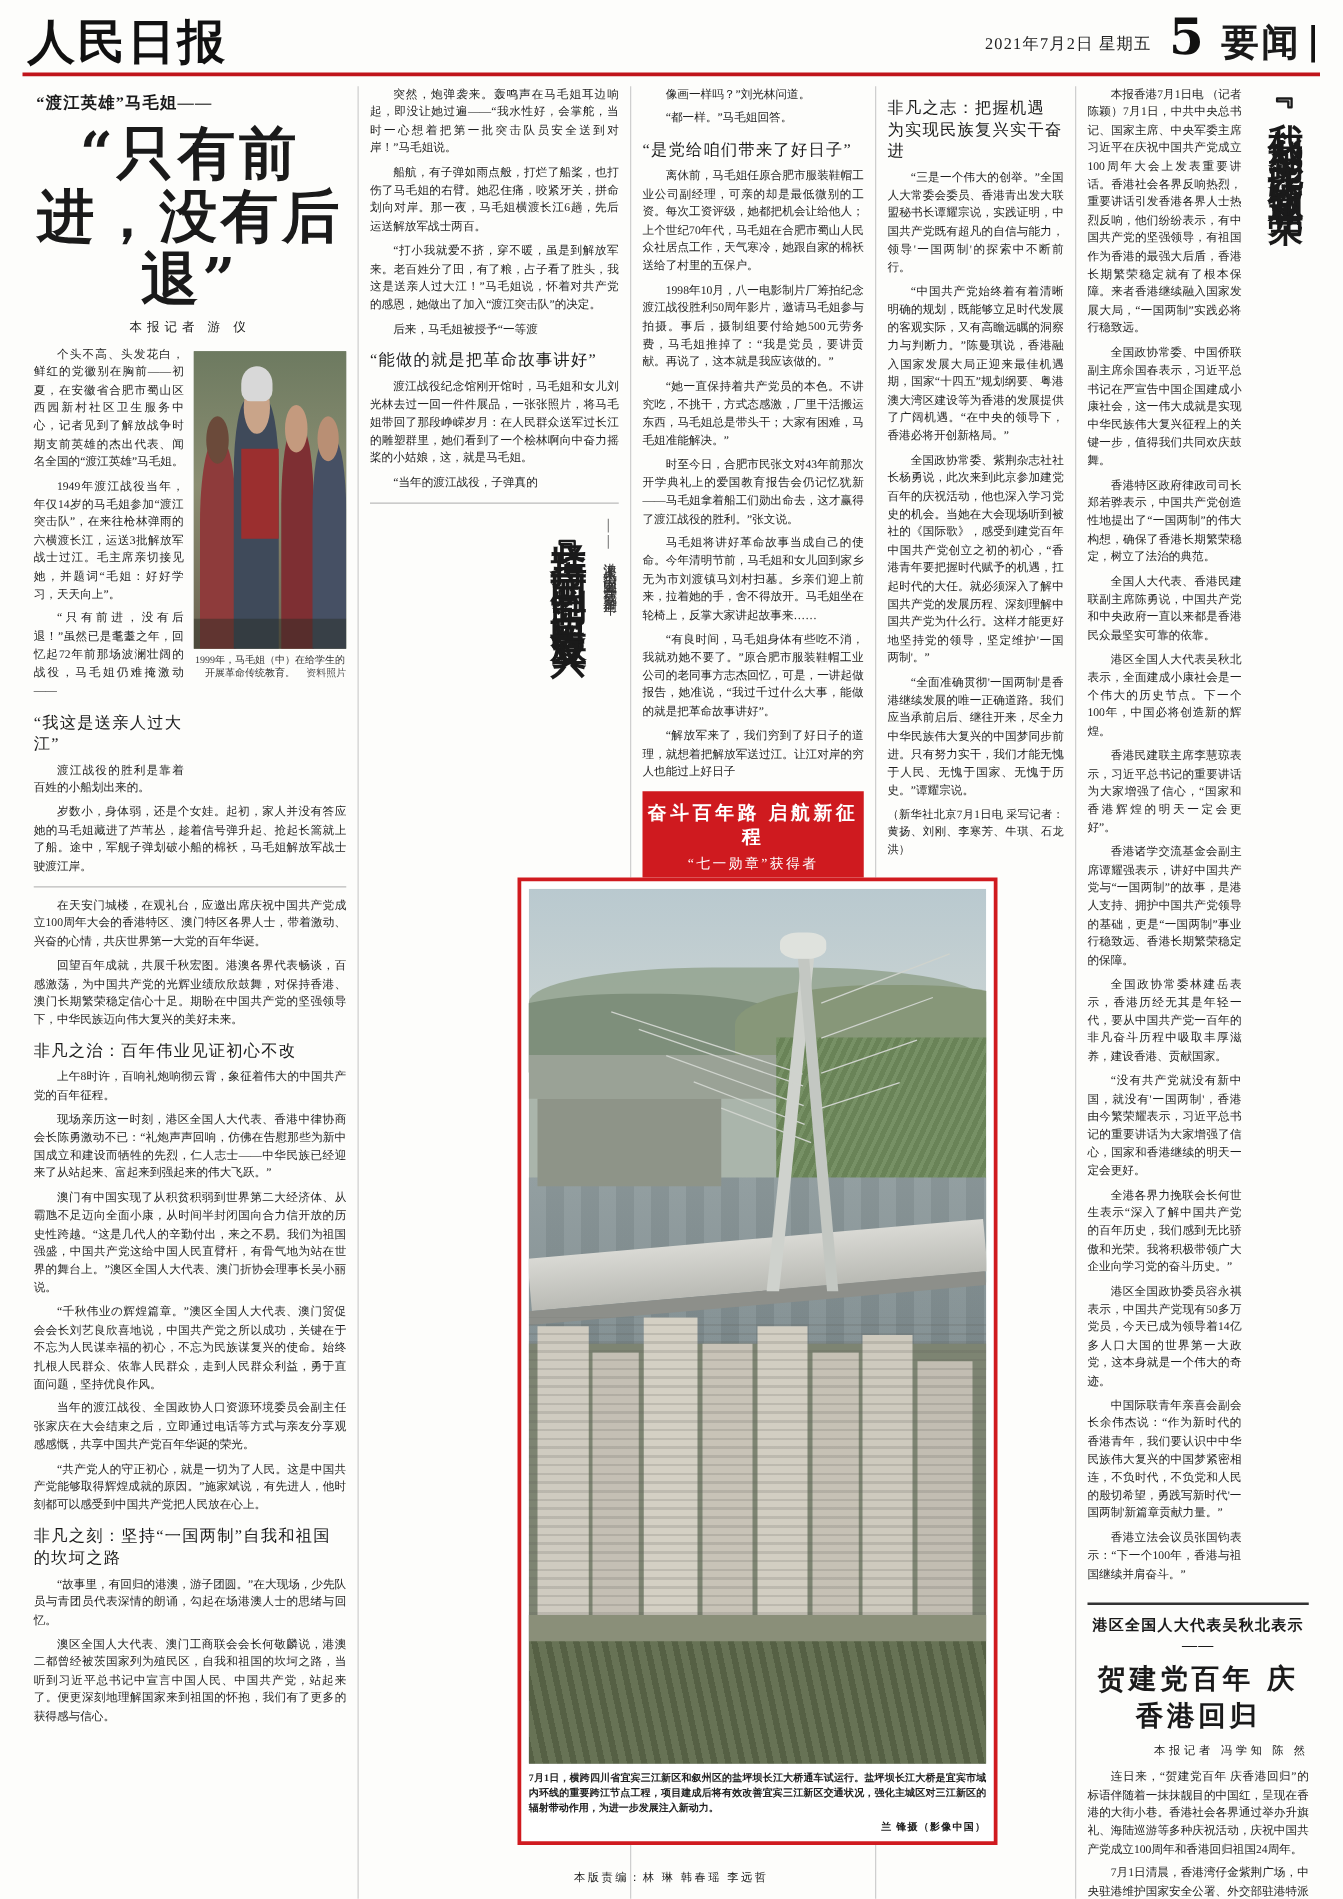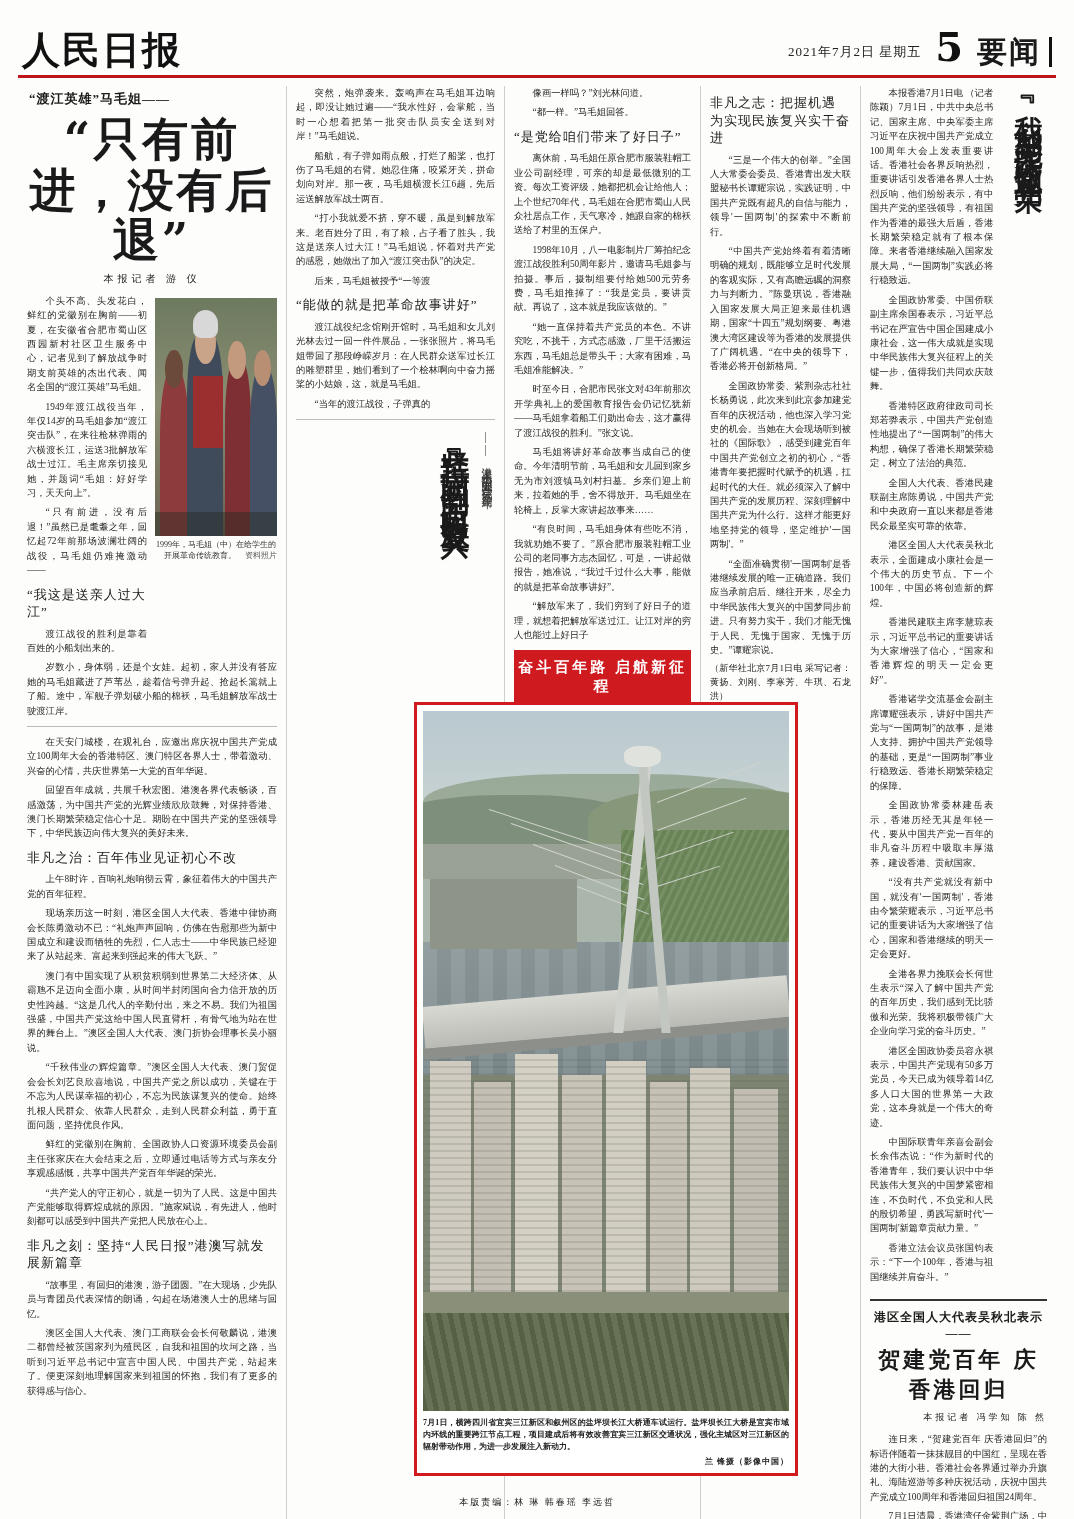--- a/index.html
+++ b/index.html
@@ -9,21 +9,21 @@
     background:#fdfdfb;
     font-family:"Liberation Serif", serif;
     color:#1a1a1a;
     position:relative;
     overflow:hidden;
   }
   .page { width:1074px; height:1519px; position:relative; padding:0 18px; }
 
   
   .masthead { display:flex; align-items:flex-end; justify-content:space-between;
-    padding:27px 4px 6px 4px; border-bottom:3px solid #c0141b; }
+    padding:10px 4px 6px 4px; border-bottom:3px solid #c0141b; }
   .logo-block { display:flex; align-items:flex-end; gap:6px; }
   .logo-text { font-family:"DejaVu Serif", serif; font-weight:bold; font-size:38px;
      letter-spacing:2px; color:#111; line-height:1; }
   .masthead-right { display:flex; align-items:flex-end; gap:14px; padding-bottom:2px; }
   .issue-date { font-size:13px; color:#222; letter-spacing:1px; padding-bottom:6px;}
   .page-no { font-family:"DejaVu Serif", serif; font-size:40px; font-weight:bold; line-height:1; color:#111;}
   .section-name { font-size:30px; font-weight:bold; letter-spacing:2px; line-height:1;
       border-right:3px solid #111; padding-right:8px; }
 
   
@@ -146,23 +146,23 @@
       <p class="t">岁数小，身体弱，还是个女娃。起初，家人并没有答应她的马毛姐藏进了芦苇丛，趁着信号弹升起、抢起长篙就上了船。途中，军舰子弹划破小船的棉袄，马毛姐解放军战士驶渡江岸。</p>
 
       <div class="hr-thin"></div>
       <p class="t">在天安门城楼，在观礼台，应邀出席庆祝中国共产党成立100周年大会的香港特区、澳门特区各界人士，带着激动、兴奋的心情，共庆世界第一大党的百年华诞。</p>
       <p class="t">回望百年成就，共展千秋宏图。港澳各界代表畅谈，百感激荡，为中国共产党的光辉业绩欣欣鼓舞，对保持香港、澳门长期繁荣稳定信心十足。期盼在中国共产党的坚强领导下，中华民族迈向伟大复兴的美好未来。</p>
       <div class="subhead">非凡之治：百年伟业见证初心不改</div>
       <p class="t">上午8时许，百响礼炮响彻云霄，象征着伟大的中国共产党的百年征程。</p>
       <p class="t">现场亲历这一时刻，港区全国人大代表、香港中律协商会长陈勇激动不已：“礼炮声声回响，仿佛在告慰那些为新中国成立和建设而牺牲的先烈，仁人志士——中华民族已经迎来了从站起来、富起来到强起来的伟大飞跃。”</p>
       <p class="t">澳门有中国实现了从积贫积弱到世界第二大经济体、从霸虺不足迈向全面小康，从时间半封闭国向合力信开放的历史性跨越。“这是几代人的辛勤付出，来之不易。我们为祖国强盛，中国共产党这给中国人民直臂杆，有骨气地为站在世界的舞台上。”澳区全国人大代表、澳门折协会理事长吴小丽说。</p>
       <p class="t">“千秋伟业の辉煌篇章。”澳区全国人大代表、澳门贸促会会长刘艺良欣喜地说，中国共产党之所以成功，关键在于不忘为人民谋幸福的初心，不忘为民族谋复兴的使命。始终扎根人民群众、依靠人民群众，走到人民群众利益，勇于直面问题，坚持优良作风。</p>
-      <p class="t">鲜红的党徽别在胸前、全国政协人口资源环境委员会副主任张家庆在大会结束之后，立即通过电话等方式与亲友分享观感感慨，共享中国共产党百年华诞的荣光。</p>
+      <p class="t">当年的渡江战役、全国政协人口资源环境委员会副主任张家庆在大会结束之后，立即通过电话等方式与亲友分享观感感慨，共享中国共产党百年华诞的荣光。</p>
       <p class="t">“共产党人的守正初心，就是一切为了人民。这是中国共产党能够取得辉煌成就的原因。”施家斌说，有先进人，他时刻都可以感受到中国共产党把人民放在心上。</p>
-      <div class="subhead">非凡之刻：坚持“人民日报”港澳写就发展新篇章</div>
+      <div class="subhead">非凡之刻：坚持“一国两制”自我和祖国的坎坷之路</div>
       <p class="t">“故事里，有回归的港澳，游子团圆。”在大现场，少先队员与青团员代表深情的朗诵，勾起在场港澳人士的思绪与回忆。</p>
       <p class="t">澳区全国人大代表、澳门工商联会会长何敬麟说，港澳二都曾经被茨国家列为殖民区，自我和祖国的坎坷之路，当听到习近平总书记中宣言中国人民、中国共产党，站起来了。便更深刻地理解国家来到祖国的怀抱，我们有了更多的获得感与信心。</p>
 
     </div>
 
     <div class="col col-b">
       <p class="t">突然，炮弹袭来。轰鸣声在马毛姐耳边响起，即没让她过遍——“我水性好，会掌舵，当时一心想着把第一批突击队员安全送到对岸！”马毛姐说。</p>
       <p class="t">船航，有子弹如雨点般，打烂了船桨，也打伤了马毛姐的右臂。她忍住痛，咬紧牙关，拼命划向对岸。那一夜，马毛姐横渡长江6趟，先后运送解放军战士两百。</p>
       <p class="t">“打小我就爱不挤，穿不暖，虽是到解放军来。老百姓分了田，有了粮，占子看了胜头，我这是送亲人过大江！”马毛姐说，怀着对共产党的感恩，她做出了加入“渡江突击队”的决定。</p>
       <p class="t">后来，马毛姐被授予“一等渡</p>

